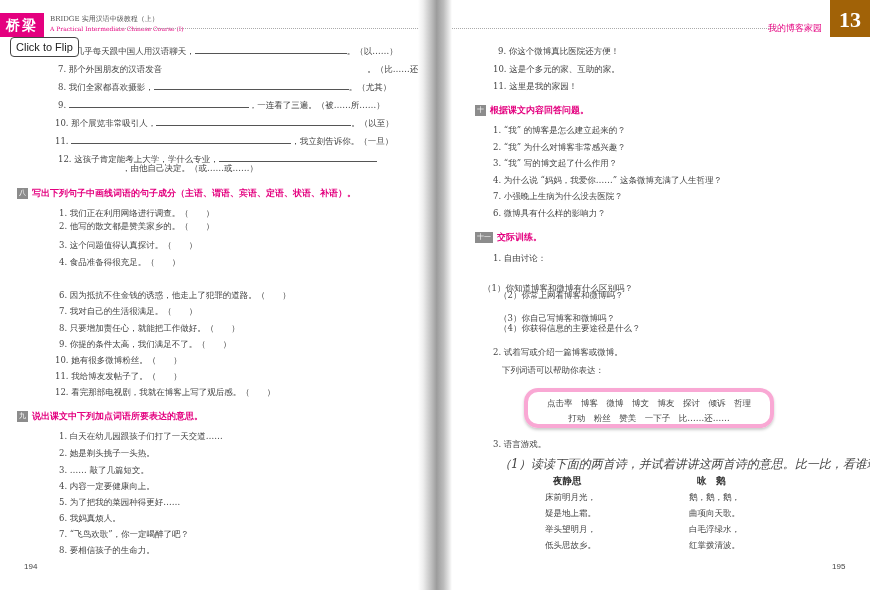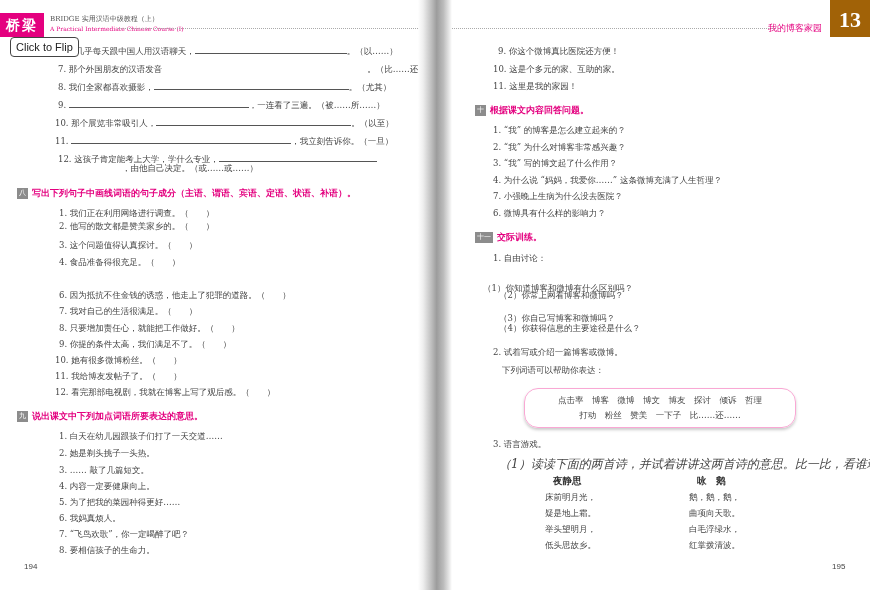--- a/index.html
+++ b/index.html
@@ -34,22 +34,22 @@
   }
   .line { position: absolute; font-size: 8.5px; white-space: nowrap; color: #444; line-height: 12px; }
   .blank { display: inline-block; border-bottom: 1px solid #555; height: 9px; vertical-align: baseline; }
   .sec-head { position: absolute; font-family: "DejaVu Sans", sans-serif; font-size: 9px; color: #e4007f; font-weight: bold; line-height: 12px; white-space: nowrap; }
   .sec-badge {
     display: inline-block; background: #8c8c8c; color: #fff; font-size: 7px; padding: 0 2px;
     height: 11px; line-height: 11px; margin-right: 4px; vertical-align: middle; font-weight: normal;
   }
   .page-num { position: absolute; top: 562px; font-family: "Liberation Sans", sans-serif; font-size: 8px; color: #444; }
   .word-box {
-    position: absolute; left: 524px; top: 388px; width: 272px; height: 40px;
-    border: 1px solid #f9a8d4; border-radius: 14px; box-shadow: 0 2px 3px #ccc;
+    position: absolute; left: 524px; top: 388px; width: 250px; height: 40px;
+    border: 4px solid #f9a8d4; border-radius: 14px; box-shadow: 0 2px 3px #ccc;
     font-size: 8.5px; color: #444; text-align: center; padding-top: 4px; line-height: 15px;
   }
   .poem-title { position: absolute; font-family: "DejaVu Sans", sans-serif; font-size: 9.5px; font-weight: bold; color: #333; }
   .poem-line { position: absolute; font-size: 8.5px; color: #444; white-space: nowrap; }
 </style>
 </head>
 <body>
 
 <div class="page page-left">
   <div class="brand-block">桥梁</div>

